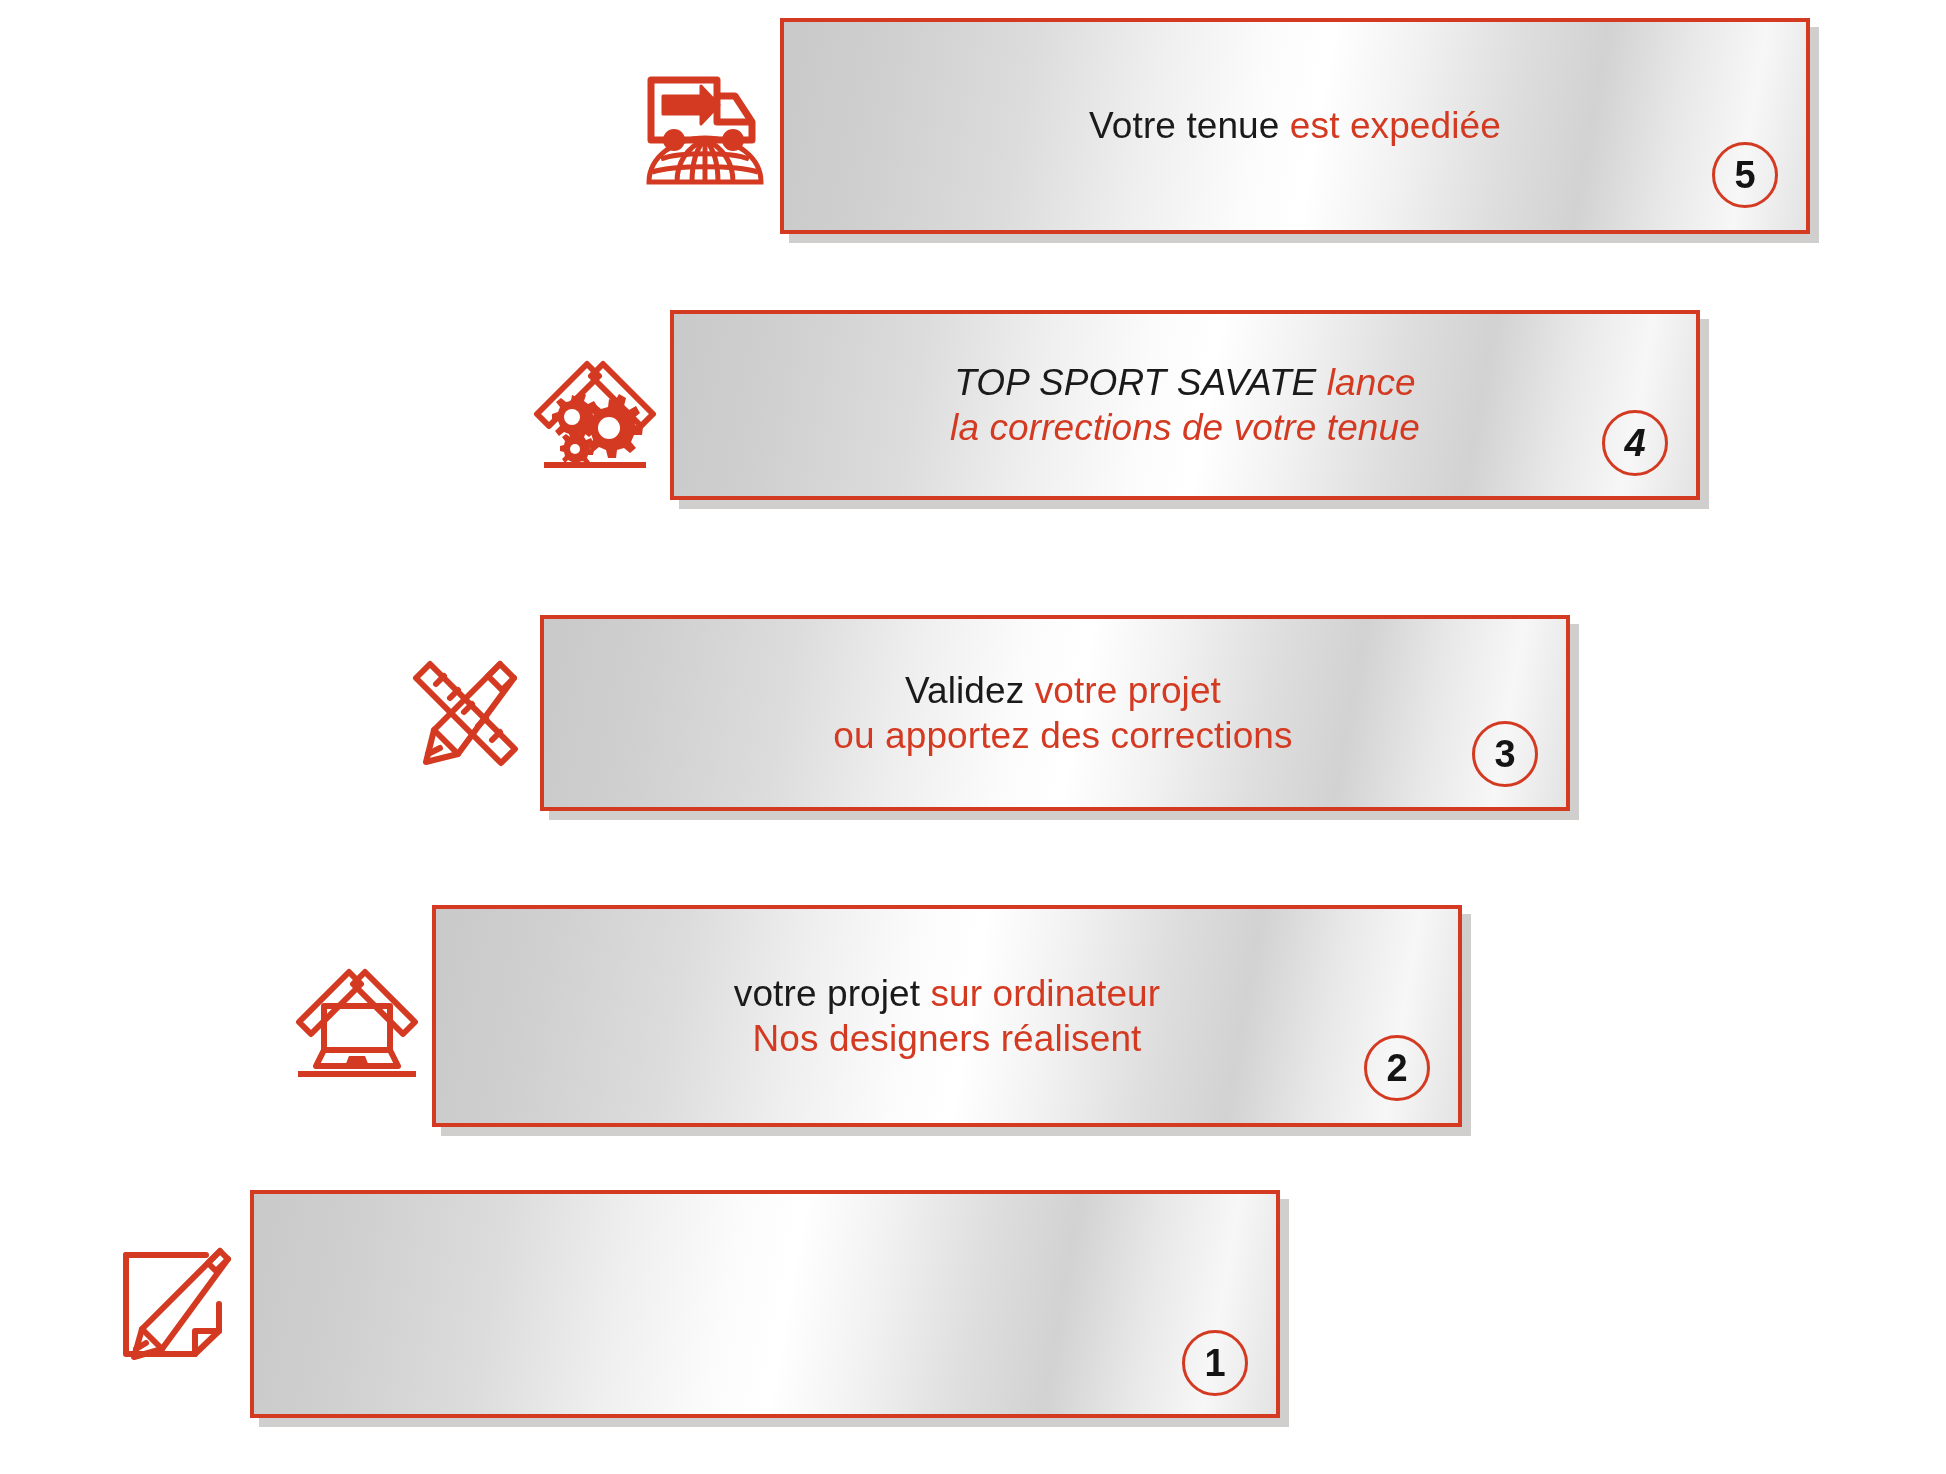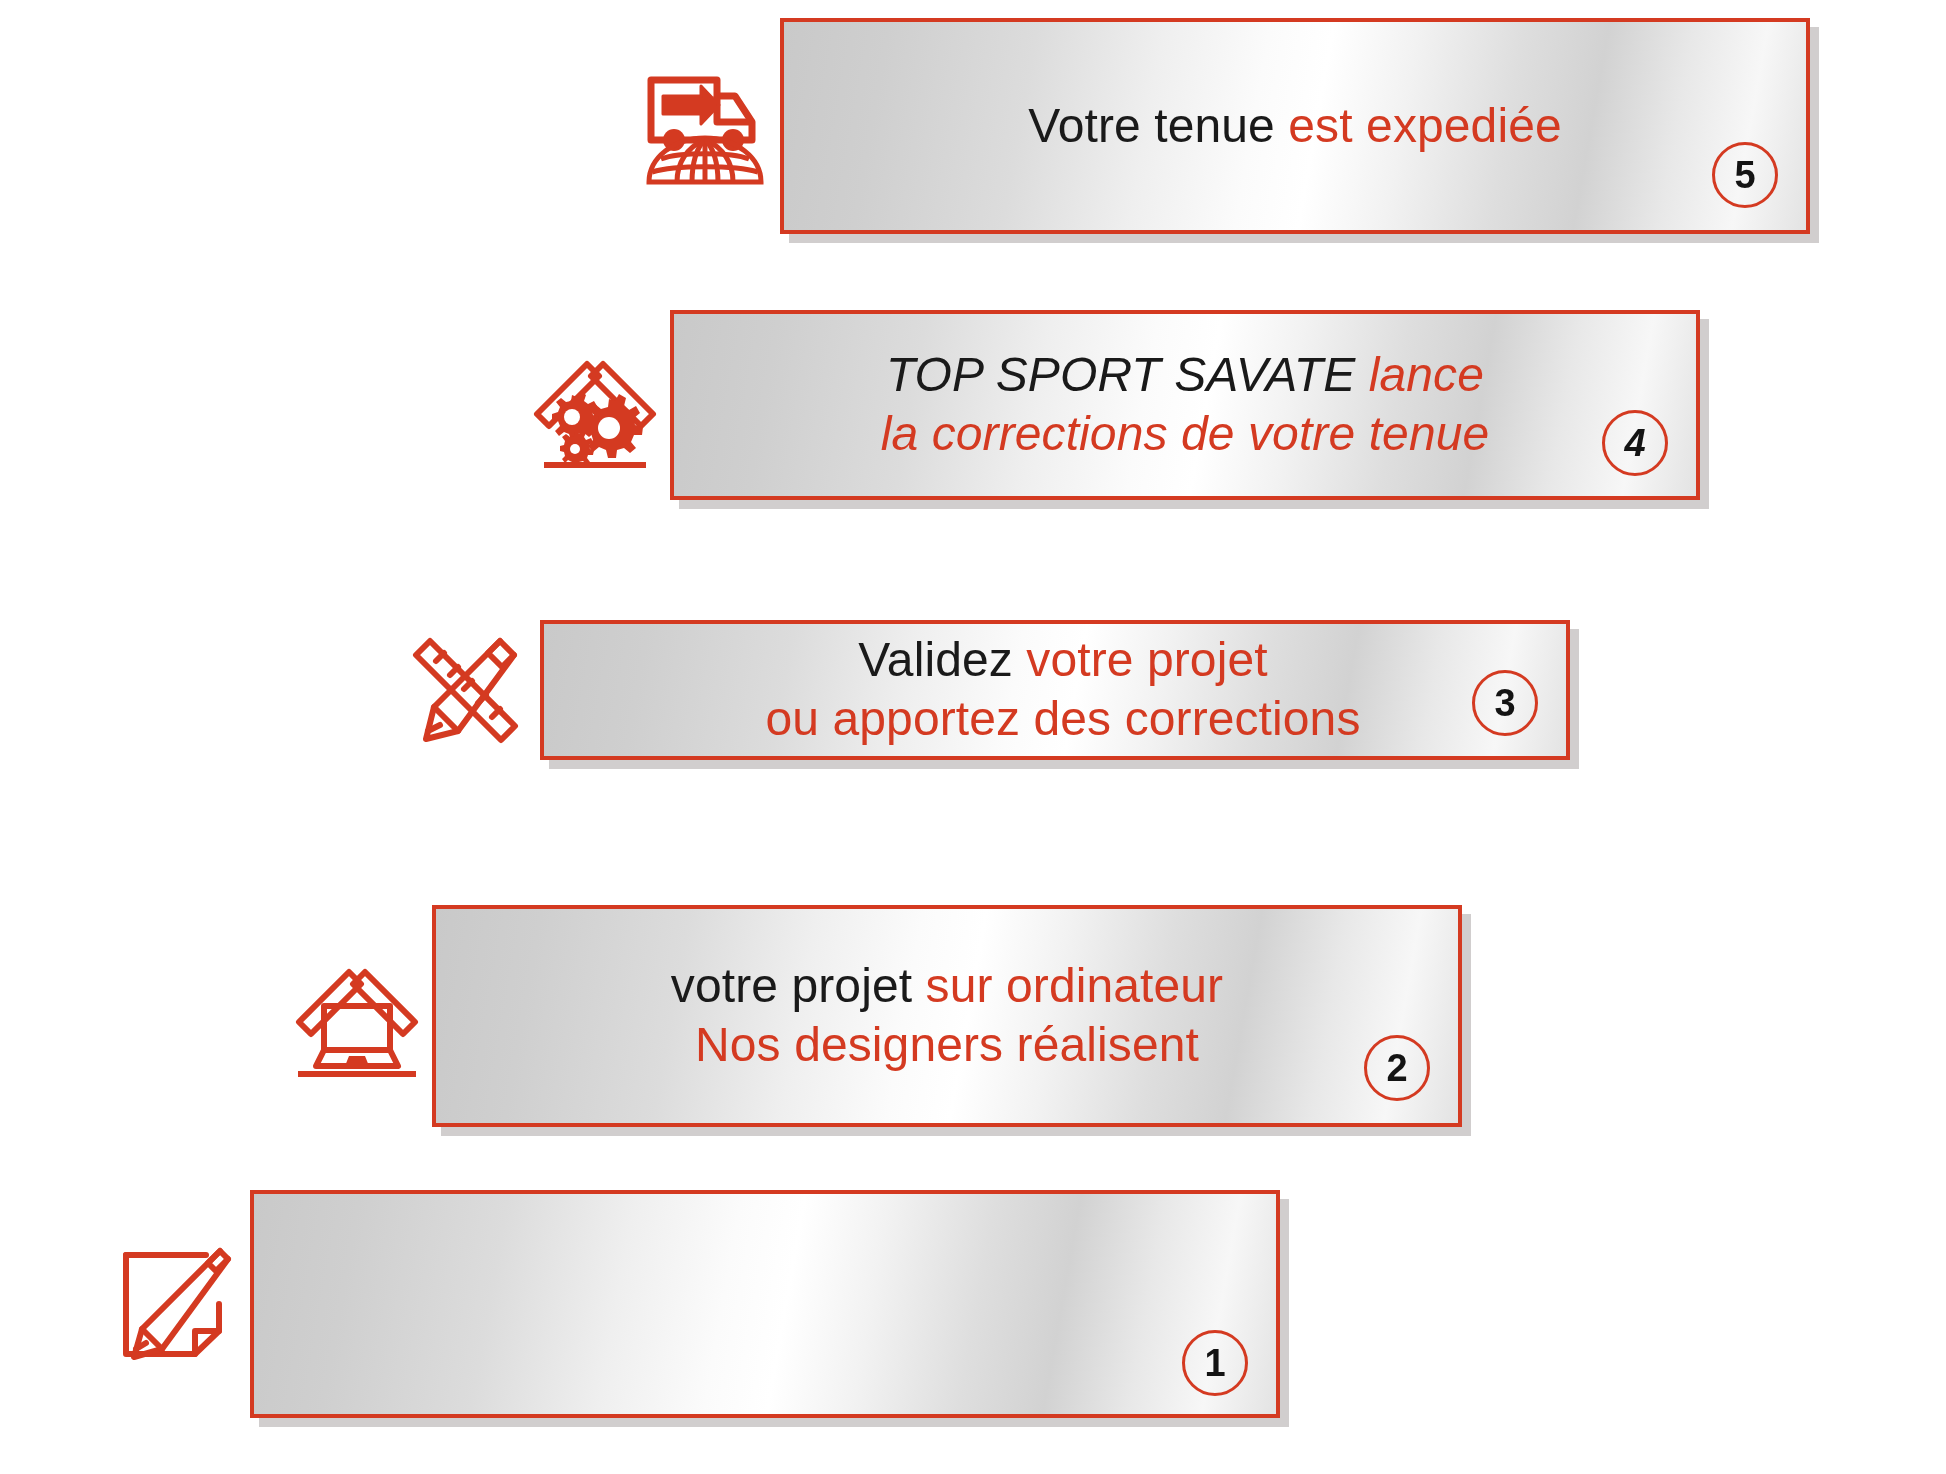--- a/index.html
+++ b/index.html
@@ -72,21 +72,21 @@
         #e3e3e3 100%);
     box-sizing: border-box;
     display: flex;
     align-items: center;
     justify-content: center;
   }
 
   .bar-text {
     text-align: center;
     line-height: 1.22;
-    font-size: 48px;
+    font-size: 37px;
     color: #1a1a1a;
     letter-spacing: 0.1px;
     padding: 0 30px;
     z-index: 2;
   }
   .bar-text .red { color: #D43A21; }
   .bar-text .blk { color: #1a1a1a; }
   .bar-text .line { display: block; white-space: nowrap; }
 
   
@@ -205,21 +205,21 @@
 
           <path d="M115 31 L101 17 L35 83 L27 115 L59 107 Z"></path>
           <path d="M101 17 L89 29 L103 43 L115 31"></path>
           <path d="M35 83 L59 107"></path>
           <path d="M29 107 L41 101"></path>
         </g>
       </svg>
     </div>
     <div class="bar-wrap">
       <div class="bar-shadow"></div>
-      <div class="bar" style="width:1030px; height:140px;padding-left:16px;">
+      <div class="bar" style="width:1030px; height:196px;padding-left:16px;">
         <div class="bar-text">
             <span class="line"><span class="blk">Validez </span><span class="red">votre projet</span></span>
             <span class="line"><span class="red">ou apportez des corrections</span></span>
           </div>
         <div class="badge" style="right:28px; bottom:20px;">3</div>
       </div>
     </div>
   </div>
 
   <div class="step-row" style="left:282px; top:905px;">

